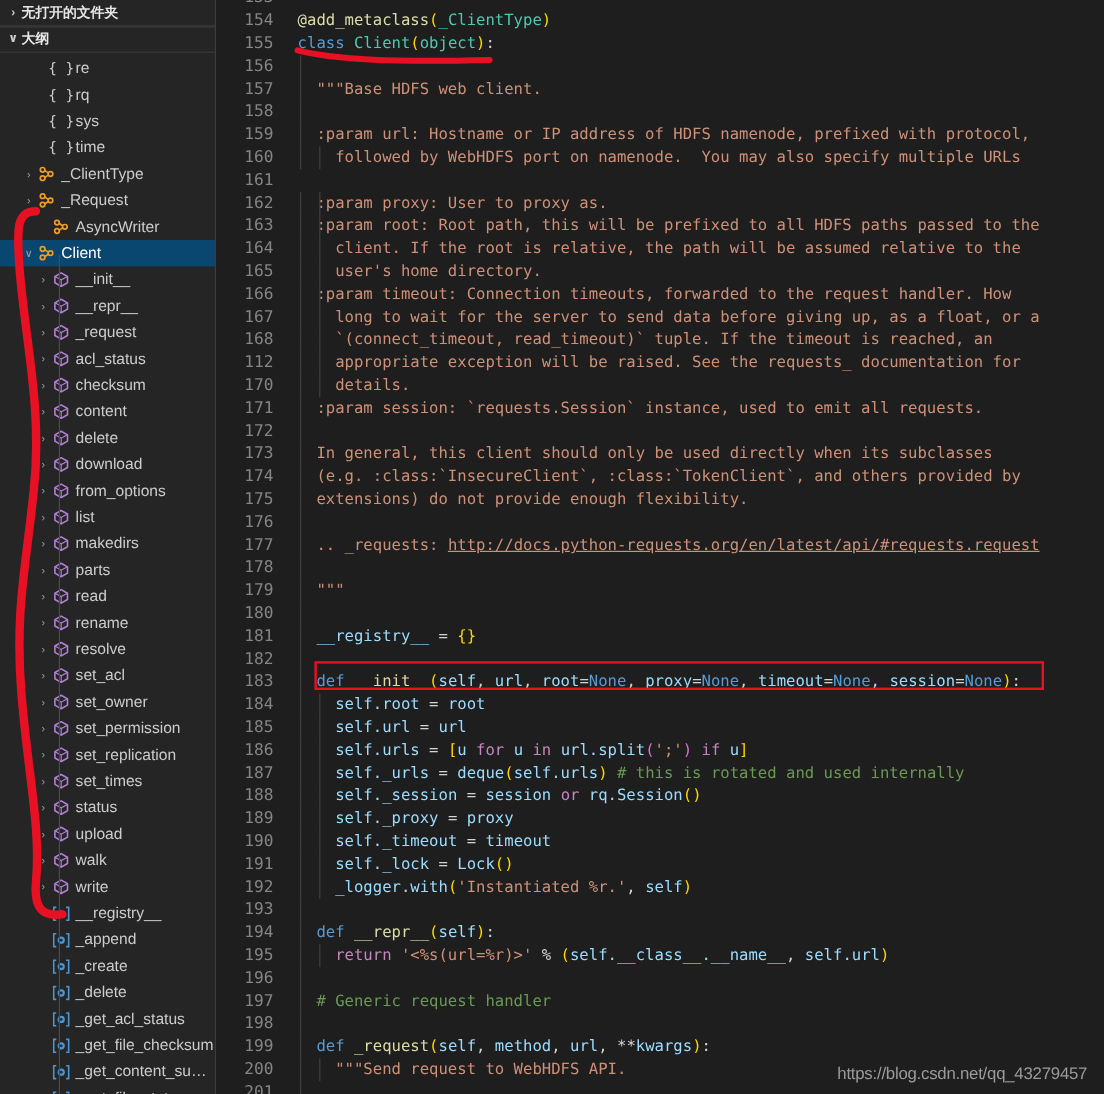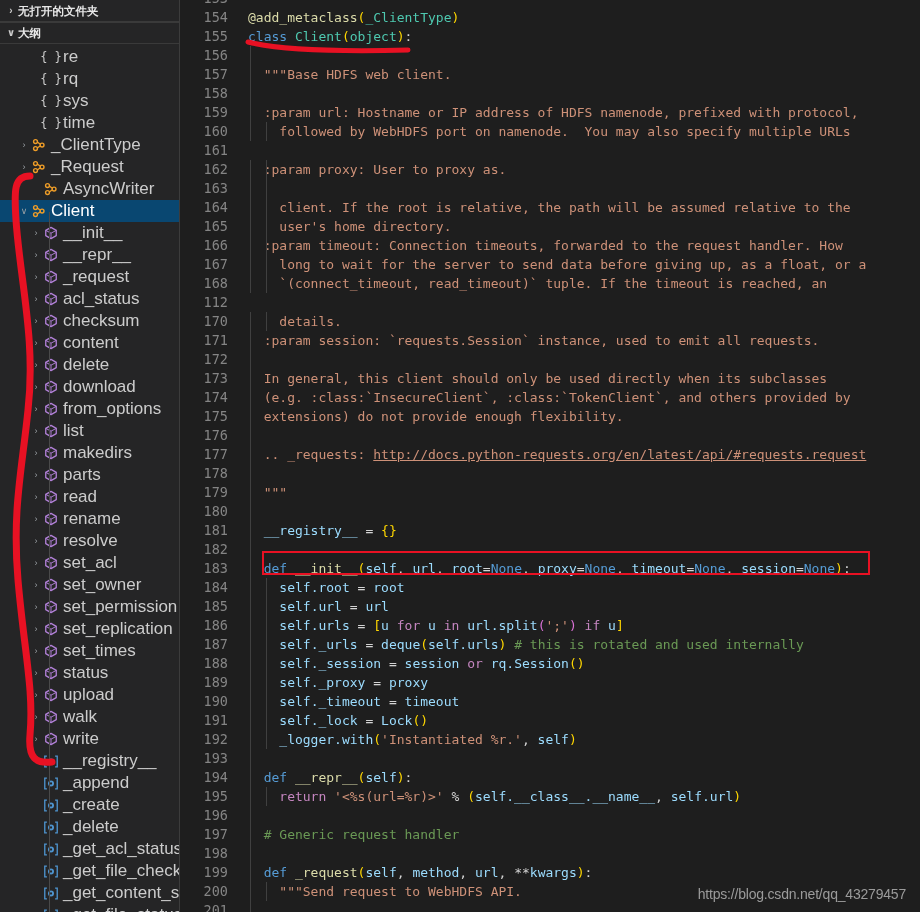--- a/index.html
+++ b/index.html
@@ -79,21 +79,21 @@
   }
   .row .twisty.empty { color: transparent; }
   .row .ico {
     width: 18px;
     flex: 0 0 18px;
     display: inline-flex;
     align-items: center;
     justify-content: center;
     margin-right: 3px;
   }
-  .row .lbl { font-size: 17px; }
+  .row .lbl { font-size: 13px; }
   .ind1 { padding-left: 18px; }
   .ind2 { padding-left: 30px; }
 
   
   .guideline {
     position: absolute;
     left: 49px;
     top: 212px;
     width: 1px;
     height: 700px;
@@ -619,27 +619,27 @@
         <div class="cline"><div class="gutter">153</div><div class="ctext"></div></div>
         <div class="cline"><div class="gutter">154</div><div class="ctext"><span class="dec">@add_metaclass</span><span class="par">(</span><span class="cls">_ClientType</span><span class="par">)</span></div></div>
         <div class="cline"><div class="gutter">155</div><div class="ctext"><span class="kw">class </span><span class="cls">Client</span><span class="par">(</span><span class="cls">object</span><span class="par">)</span><span class="punc">:</span></div></div>
         <div class="cline"><div class="gutter">156</div><div class="ctext"><span class="ig" style="left: 12px;"></span></div></div>
         <div class="cline"><div class="gutter">157</div><div class="ctext"><span class="ig" style="left: 12px;"></span><span class="doc">  """Base HDFS web client.</span></div></div>
         <div class="cline"><div class="gutter">158</div><div class="ctext"><span class="ig" style="left: 12px;"></span></div></div>
         <div class="cline"><div class="gutter">159</div><div class="ctext"><span class="ig" style="left: 12px;"></span><span class="doc">  :param url: Hostname or IP address of HDFS namenode, prefixed with protocol,</span></div></div>
         <div class="cline"><div class="gutter">160</div><div class="ctext"><span class="ig" style="left: 12px;"></span><span class="ig" style="left: 28px;"></span><span class="doc">    followed by WebHDFS port on namenode.  You may also specify multiple URLs</span></div></div>
         <div class="cline"><div class="gutter">161</div></div>
         <div class="cline"><div class="gutter">162</div><div class="ctext"><span class="ig" style="left: 12px;"></span><span class="ig" style="left: 28px;"></span><span class="doc">  :param proxy: User to proxy as.</span></div></div>
-        <div class="cline"><div class="gutter">163</div><div class="ctext"><span class="ig" style="left: 12px;"></span><span class="ig" style="left: 28px;"></span></div></div>
+        <div class="cline"><div class="gutter">163</div><div class="ctext"><span class="ig" style="left: 12px;"></span><span class="ig" style="left: 28px;"></span><span class="doc">  :param root: Root path, this will be prefixed to all HDFS paths passed to the</span></div></div>
         <div class="cline"><div class="gutter">164</div><div class="ctext"><span class="ig" style="left: 12px;"></span><span class="ig" style="left: 28px;"></span><span class="doc">    client. If the root is relative, the path will be assumed relative to the</span></div></div>
         <div class="cline"><div class="gutter">165</div><div class="ctext"><span class="ig" style="left: 12px;"></span><span class="ig" style="left: 28px;"></span><span class="doc">    user's home directory.</span></div></div>
         <div class="cline"><div class="gutter">166</div><div class="ctext"><span class="ig" style="left: 12px;"></span><span class="ig" style="left: 28px;"></span><span class="doc">  :param timeout: Connection timeouts, forwarded to the request handler. How</span></div></div>
         <div class="cline"><div class="gutter">167</div><div class="ctext"><span class="ig" style="left: 12px;"></span><span class="ig" style="left: 28px;"></span><span class="doc">    long to wait for the server to send data before giving up, as a float, or a</span></div></div>
         <div class="cline"><div class="gutter">168</div><div class="ctext"><span class="ig" style="left: 12px;"></span><span class="ig" style="left: 28px;"></span><span class="doc">    `(connect_timeout, read_timeout)` tuple. If the timeout is reached, an</span></div></div>
-        <div class="cline"><div class="gutter">112</div></div>
+        <div class="cline"><div class="gutter">112</div><div class="ctext"><span class="ig" style="left: 12px;"></span><span class="ig" style="left: 28px;"></span><span class="doc">    appropriate exception will be raised. See the requests_ documentation for</span></div></div>
         <div class="cline"><div class="gutter">170</div><div class="ctext"><span class="ig" style="left: 12px;"></span><span class="ig" style="left: 28px;"></span><span class="doc">    details.</span></div></div>
         <div class="cline"><div class="gutter">171</div><div class="ctext"><span class="ig" style="left: 12px;"></span><span class="doc">  :param session: `requests.Session` instance, used to emit all requests.</span></div></div>
         <div class="cline"><div class="gutter">172</div><div class="ctext"><span class="ig" style="left: 12px;"></span></div></div>
         <div class="cline"><div class="gutter">173</div><div class="ctext"><span class="ig" style="left: 12px;"></span><span class="doc">  In general, this client should only be used directly when its subclasses</span></div></div>
         <div class="cline"><div class="gutter">174</div><div class="ctext"><span class="ig" style="left: 12px;"></span><span class="doc">  (e.g. :class:`InsecureClient`, :class:`TokenClient`, and others provided by</span></div></div>
         <div class="cline"><div class="gutter">175</div><div class="ctext"><span class="ig" style="left: 12px;"></span><span class="doc">  extensions) do not provide enough flexibility.</span></div></div>
         <div class="cline"><div class="gutter">176</div><div class="ctext"><span class="ig" style="left: 12px;"></span></div></div>
         <div class="cline"><div class="gutter">177</div><div class="ctext"><span class="ig" style="left: 12px;"></span><span class="doc">  .. _requests: </span><span class="link">http://docs.python-requests.org/en/latest/api/#requests.request</span></div></div>
         <div class="cline"><div class="gutter">178</div><div class="ctext"><span class="ig" style="left: 12px;"></span></div></div>
         <div class="cline"><div class="gutter">179</div><div class="ctext"><span class="ig" style="left: 12px;"></span><span class="doc">  """</span></div></div>

